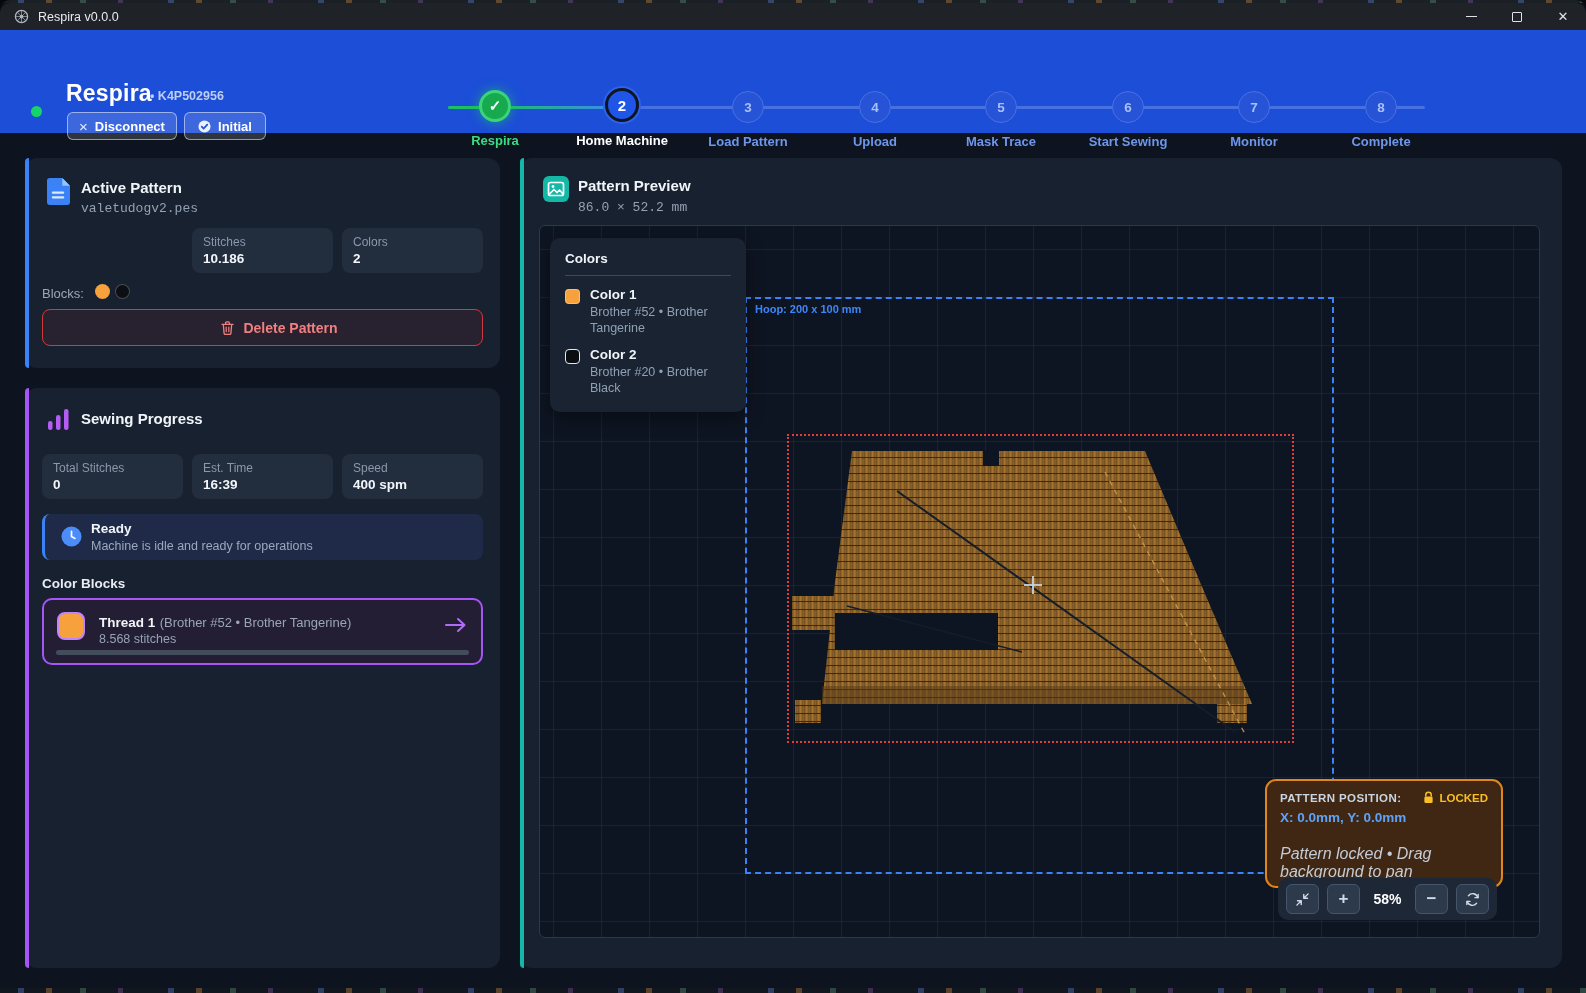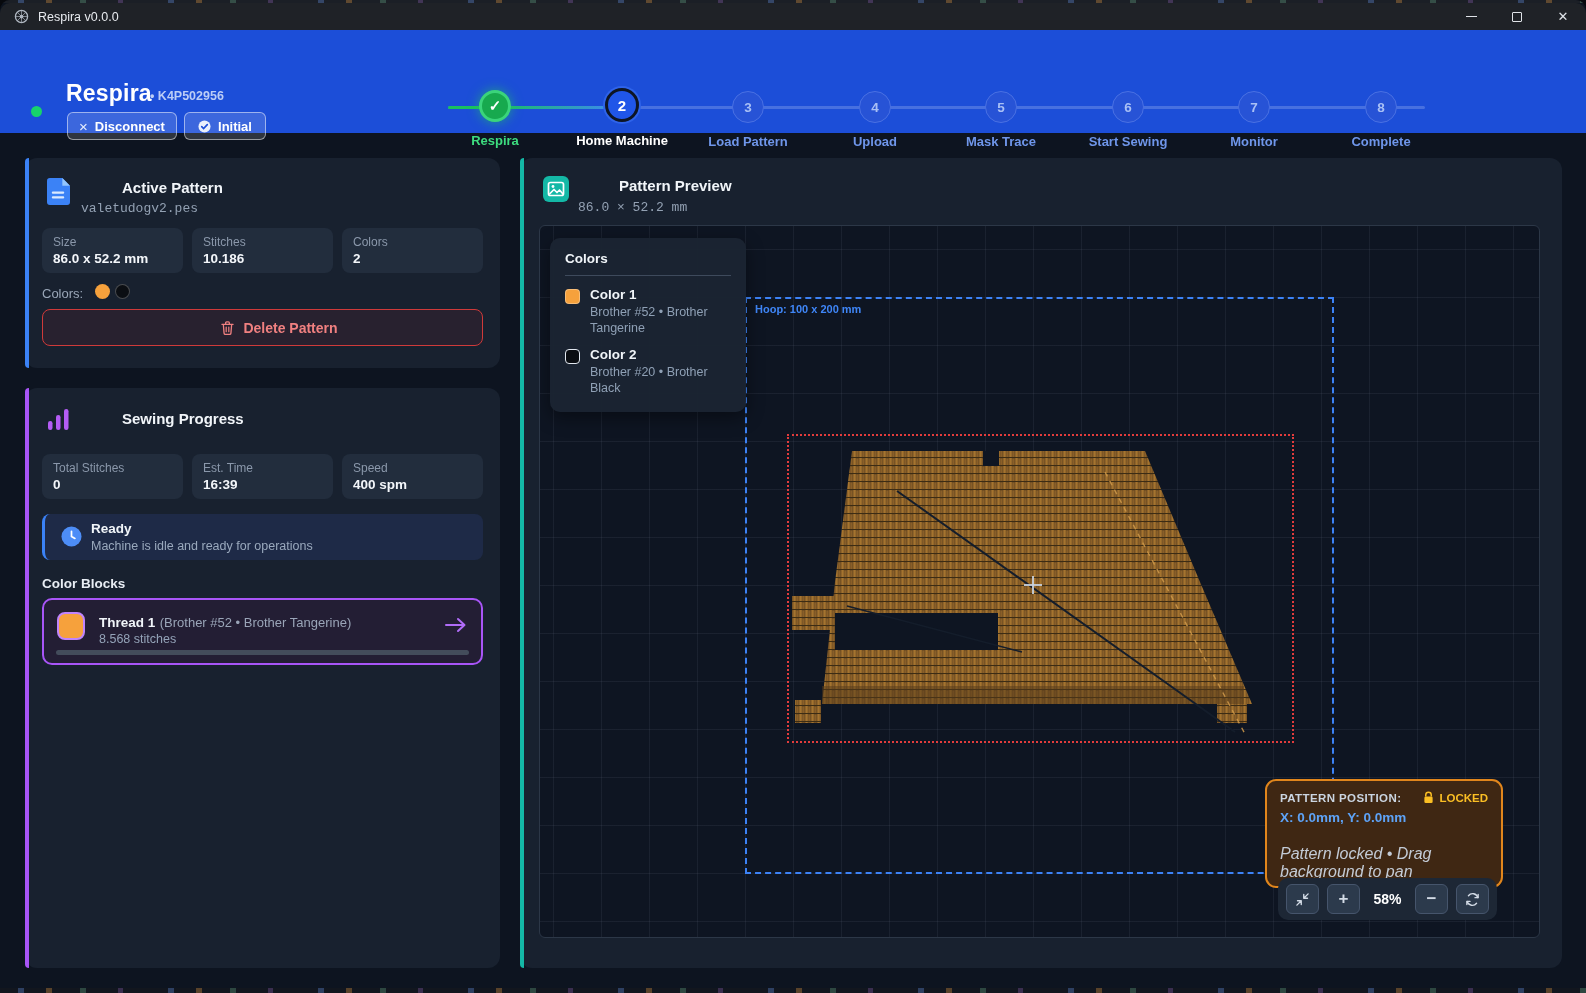--- a/index.html
+++ b/index.html
@@ -42,21 +42,21 @@
   .step.active .circle{width:34px;height:34px;margin-top:20px;background:#2056e8;border:3.5px solid #0d1524;box-shadow:0 0 0 2px #2e63ea;color:#fff;font-size:15px;}
   .step.future .circle{width:32px;height:32px;margin-top:23px;background:#2753d6;border:1.5px solid #4a71e3;color:#a9c0f5;font-size:13.5px;}
   .step .lbl{margin-top:11px;font-size:13px;font-weight:700;}
   .step.done .lbl{color:#3ddc7f;}
   .step.active .lbl{color:#ffffff;}
   .step.future .lbl{color:#6f96ea;}
 
   
   .card{position:absolute;background:#18212f;border-radius:12px;}
   .accent{position:absolute;left:0;top:0;bottom:0;width:4px;border-radius:12px 0 0 12px;}
-  .card-title{position:absolute;font-size:15px;font-weight:800;color:#f1f5f9;margin-left:41px;}
+  .card-title{position:absolute;font-size:15px;font-weight:800;color:#f1f5f9;}
   .card-sub{position:absolute;font-size:13px;color:#93a1b3;font-family:Liberation Mono, monospace;}
   .statbox{position:absolute;width:141px;height:45px;background:#222d3d;border-radius:8px;padding:7px 11px;}
   .statbox .sl{font-size:12px;color:#8b98ab;}
   .statbox .sv{font-size:13.5px;font-weight:800;color:#f3f6fa;margin-top:2px;}
 
   
   .delete-btn{position:absolute;left:17px;top:151px;width:441px;height:37px;background:rgba(190,40,50,.10);border:1px solid #cf3a3a;border-radius:8px;display:flex;align-items:center;justify-content:center;gap:9px;color:#f08080;font-size:14px;font-weight:700;padding-left:34px;}
   .cdot{display:inline-block;width:15px;height:15px;border-radius:50%;vertical-align:-3px;}
 
   
@@ -191,34 +191,30 @@
     <div class="accent" style="background:#3b82f6;"></div>
     <svg style="position:absolute;left:22px;top:20px;" width="23" height="27" viewBox="0 0 24 28">
       <path d="M3 0h13l8 8v17a3 3 0 0 1-3 3H3a3 3 0 0 1-3-3V3a3 3 0 0 1 3-3z" fill="#3b82f6"></path>
       <path d="M16 0l8 8h-8z" fill="#93c5fd"></path>
       <rect x="5" y="14" width="13" height="2.4" rx="1.2" fill="#dbeafe"></rect>
       <rect x="5" y="19" width="13" height="2.4" rx="1.2" fill="#dbeafe"></rect>
     </svg>
     <div class="card-title" style="left:56px;top:21px;">Active Pattern</div>
     <div class="card-sub" style="left:56px;top:43px;">valetudogv2.pes</div>
 
-    <div class="statbox" style="left:17px;top:70px;">
-      <div class="sl">Size</div>
-      <div class="sv">86.0 x 52.2 mm</div>
-    </div>
     <div class="statbox" style="left:167px;top:70px;">
       <div class="sl">Stitches</div>
       <div class="sv">10.186</div>
     </div>
     <div class="statbox" style="left:317px;top:70px;">
       <div class="sl">Colors</div>
       <div class="sv">2</div>
     </div>
 
-    <div style="position:absolute;left:17px;top:128px;font-size:13px;color:#9aa7b8;">Colors:</div>
+    <div style="position:absolute;left:17px;top:128px;font-size:13px;color:#9aa7b8;">Blocks:</div>
     <span class="cdot" style="position:absolute;left:70px;top:126px;background:#f6a13c;"></span>
     <span class="cdot" style="position:absolute;left:90px;top:126px;background:#0b0e13;border:1px solid rgba(255,255,255,.25);"></span>
 
     <div class="delete-btn">
       <svg width="13" height="14" viewBox="0 0 14 15">
           <path d="M1 3.5h12M5 3.5V2a1 1 0 0 1 1-1h2a1 1 0 0 1 1 1v1.5M2.5 3.5l.8 9.5a1.5 1.5 0 0 0 1.5 1.4h4.4a1.5 1.5 0 0 0 1.5-1.4l.8-9.5" fill="none" stroke="#f08080" stroke-width="1.4" stroke-linecap="round"></path>
           <path d="M5.6 6.5v5M8.4 6.5v5" stroke="#f08080" stroke-width="1.3" stroke-linecap="round"></path>
         </svg>
       <span>Delete Pattern</span>
     </div>
@@ -279,21 +275,21 @@
       <rect x="5.5" y="6.5" width="15" height="13" rx="2" fill="none" stroke="#fff" stroke-width="1.7"></rect>
       <circle cx="10" cy="10.5" r="1.4" fill="#fff"></circle>
       <path d="M6.5 18l4.5-4.5 3 3 2.5-2.5 3.5 4" fill="none" stroke="#fff" stroke-width="1.7" stroke-linejoin="round"></path>
     </svg>
     <div class="card-title" style="left:58px;top:19px;">Pattern Preview</div>
     <div class="card-sub" style="left:58px;top:42px;">86.0 × 52.2 mm</div>
 
     <div class="canvas">
 
       <div class="hoop">
-        <div class="hoop-lbl">Hoop: 100 x 200 mm</div>
+        <div class="hoop-lbl">Hoop: 200 x 100 mm</div>
       </div>
 
       <div class="bounds"></div>
 
       <svg class="pattern-svg" width="507" height="309" viewBox="0 0 507 309">
         <defs>
           <pattern id="st" width="6" height="8" patternUnits="userSpaceOnUse">
             <rect width="6" height="8" fill="#6b4a21"></rect>
             <rect x="0.4" y="0" width="2.3" height="7" fill="#a5742f"></rect>
             <rect x="3.4" y="0.6" width="2" height="6.4" fill="#8a5f28"></rect>

